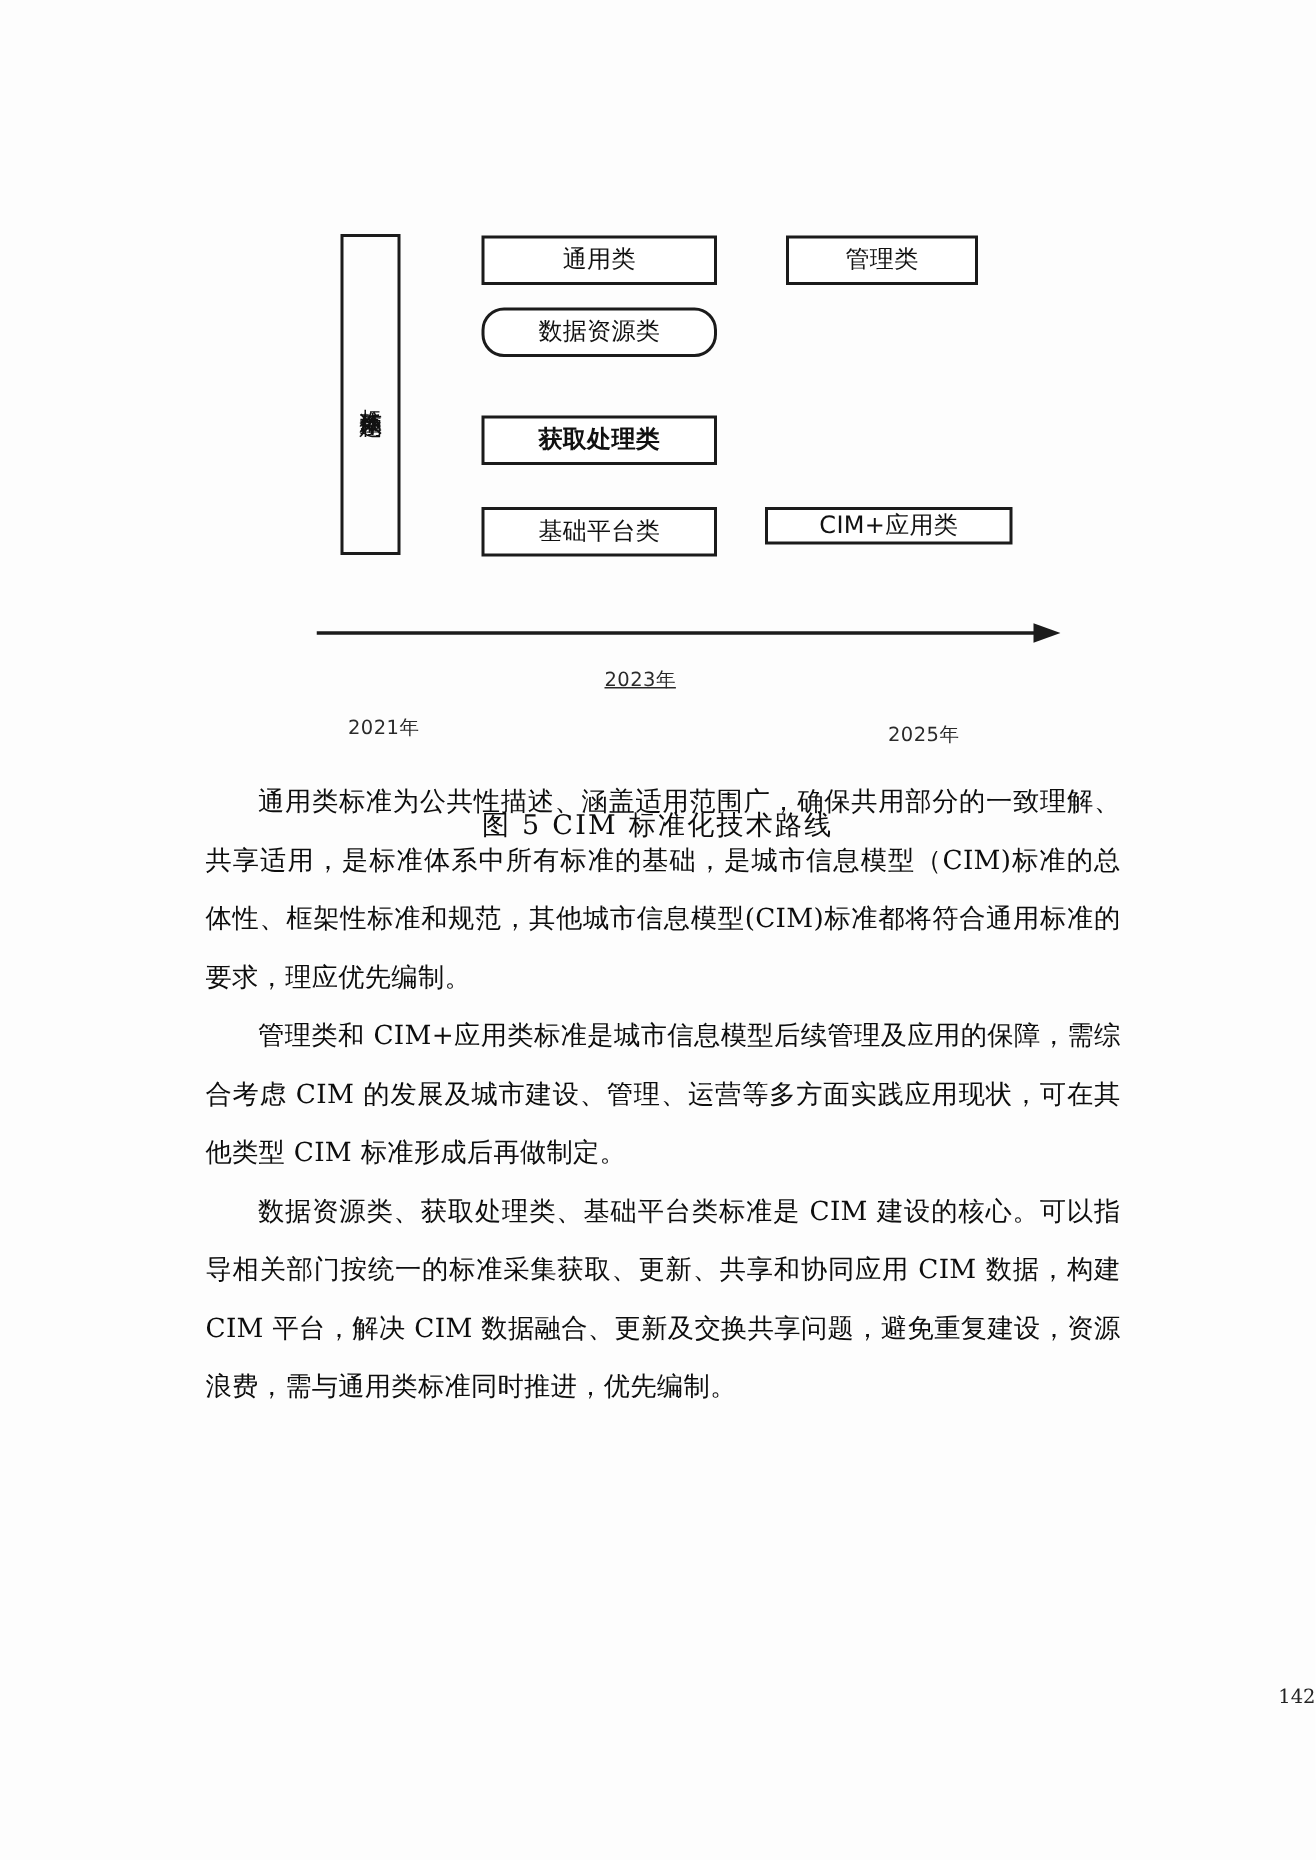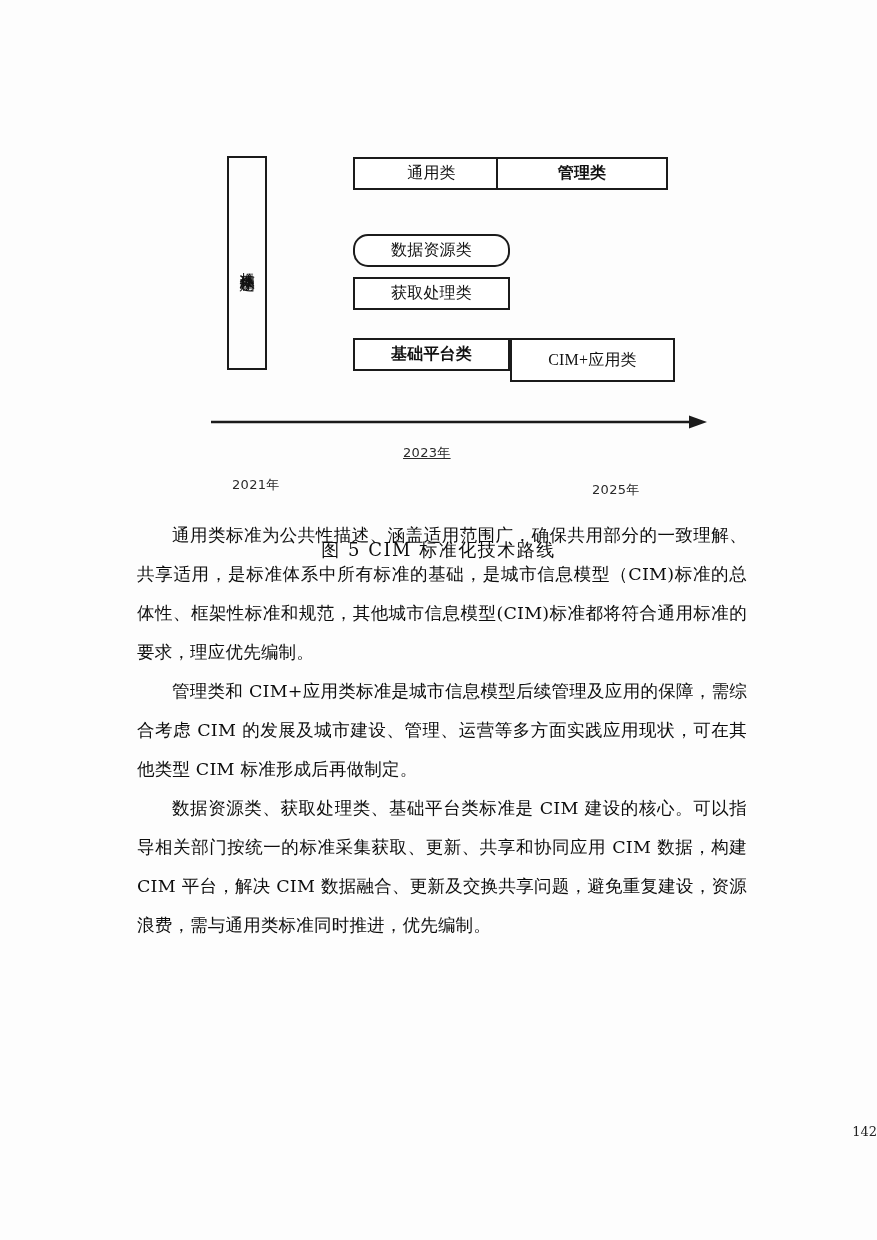--- a/index.html
+++ b/index.html
@@ -61,29 +61,29 @@
     display: flex;
     align-items: center;
     justify-content: center;
     font-size: 16px;
     color: #111;
     background: #ffffff;
     letter-spacing: 0.2px;
   }
 
   
-  .col-a { left: 321px; width: 157px; height: 33px; margin-left: 32px; }
+  .col-a { left: 321px; width: 157px; height: 33px; }
   .row-1 { top: 157px; }
-  .row-2 { top: 234px; border-radius: 15px; }
-  .row-3 { top: 277px; }
-  .row-4 { top: 338px; font-weight: bold; }
+  .row-2 { top: 205px; border-radius: 15px; }
+  .row-3 { top: 277px; font-weight: bold; }
+  .row-4 { top: 338px; }
 
   
-  .col-b1 { left: 496px; width: 172px; height: 33px; top: 157px; font-weight: bold; }
-  .col-b2 { left: 510px; width: 165px; height: 44px; top: 338px; font-family: Liberation Serif, serif; }
+  .col-b1 { left: 524px; width: 128px; height: 33px; top: 157px; }
+  .col-b2 { left: 510px; width: 165px; height: 25px; top: 338px; }
 
   
   .timeline {
     position: absolute;
     left: 211px;
     top: 415px;
     width: 496px;
     height: 14px;
   }
   .timeline svg { display: block; }

